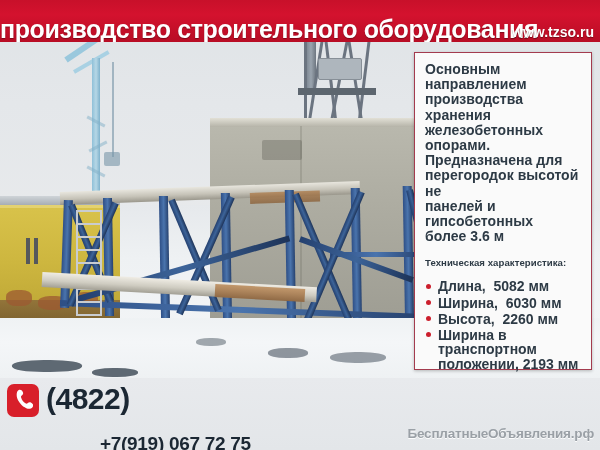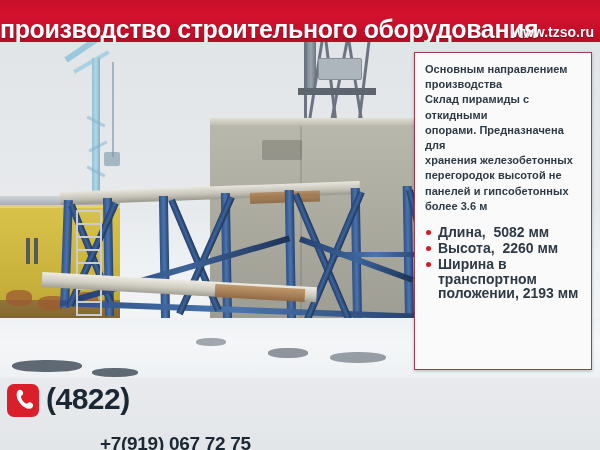--- a/index.html
+++ b/index.html
@@ -158,21 +158,21 @@
   .debris { position:absolute; background:#3a4653; opacity:.8; border-radius:45%; z-index:21; }
 
   
   .infobox {
     position:absolute; left:414px; top:52px; width:178px; height:318px;
     background:#fafafa; border:1px solid #a33b4e;
     box-shadow:0 1px 3px rgba(0,0,0,.25); z-index:30;
     padding:9px 8px 6px 10px;
   }
   .ib-para {
-    font-size:11px; font-weight:bold; color:#2d3a45;
+    font-size:14px; font-weight:bold; color:#2d3a45;
     line-height:15.2px; letter-spacing:.05px;
   }
   .ib-sub {
     margin-top:13px; font-size:9.6px; font-weight:bold;
     color:#2d3a45; letter-spacing:.05px;
   }
   .ib-list { margin-top:11px; list-style:none; }
   .ib-li {
     position:relative; padding-left:13px; font-size:14px; font-weight:bold;
     color:#2d3a45; line-height:14.6px; margin-bottom:1.5px;
@@ -316,34 +316,39 @@
 
   <div class="banner">
     <div class="banner-title">производство строительного оборудования</div>
     <div class="banner-url">www.tzso.ru</div>
   </div>
 
   <div class="infobox">
     <div class="ib-para">
       <div>Основным направлением</div>
       <div>производства</div>
-      <div>Склад пирамиды с откидными</div>
+      <div>хранения железобетонных</div>
       <div>опорами. Предназначена для</div>
-      <div>хранения железобетонных</div>
       <div>перегородок высотой не</div>
       <div>панелей и гипсобетонных</div>
       <div>более 3.6 м</div>
     </div>
 
+    <div class="ib-sub">Техническая характеристика:</div>
 
     <ul class="ib-list">
       <li class="ib-li">
         <span class="dot"></span>
         <span>Длина,</span>
         &nbsp;<span>5082 мм</span>
+      </li>
+      <li class="ib-li">
+        <span class="dot"></span>
+        <span>Ширина,</span>
+        &nbsp;<span>6030 мм</span>
       </li>
       <li class="ib-li">
         <span class="dot"></span>
         <span>Высота,</span>
         &nbsp;<span>2260 мм</span>
       </li>
       <li class="ib-li">
         <span class="dot"></span>
         <span>Ширина в транспортном</span>
         <div style="padding-left:0">положении,  2193 мм</div>
@@ -352,15 +357,16 @@
   </div>
 
   <div class="footer">
     <div class="phone-icon">
       <svg width="20" height="22" viewBox="0 0 20 22" aria-hidden="true">
         <path d="M5.4 1.2c2.1-1.3 4.1 0.4 4.6 2.2 0.4 1.5-0.3 2.3-1.2 3 -0.8 0.6-1 1.2-0.6 2.3 0.7 2.2 2.3 4.4 4.2 5.6 1 0.6 1.7 0.5 2.4-0.2 0.8-0.8 1.7-1.3 3.1-0.7 1.8 0.8 3.1 3 1.6 4.8 -1.4 1.7-3.9 1.9-6.2 1 -4.2-1.6-8.1-6.2-9.3-10.6C3.3 5.6 3.7 2.3 5.4 1.2z" fill="#ffffff"></path>
       </svg>
     </div>
     <div class="code">(4822)</div>
     <div class="alt2">+7(919) 067 72 75</div>
+    <div class="watermark">БесплатныеОбъявления.рф</div>
   </div>
 
 </div>
 
 </body></html>

